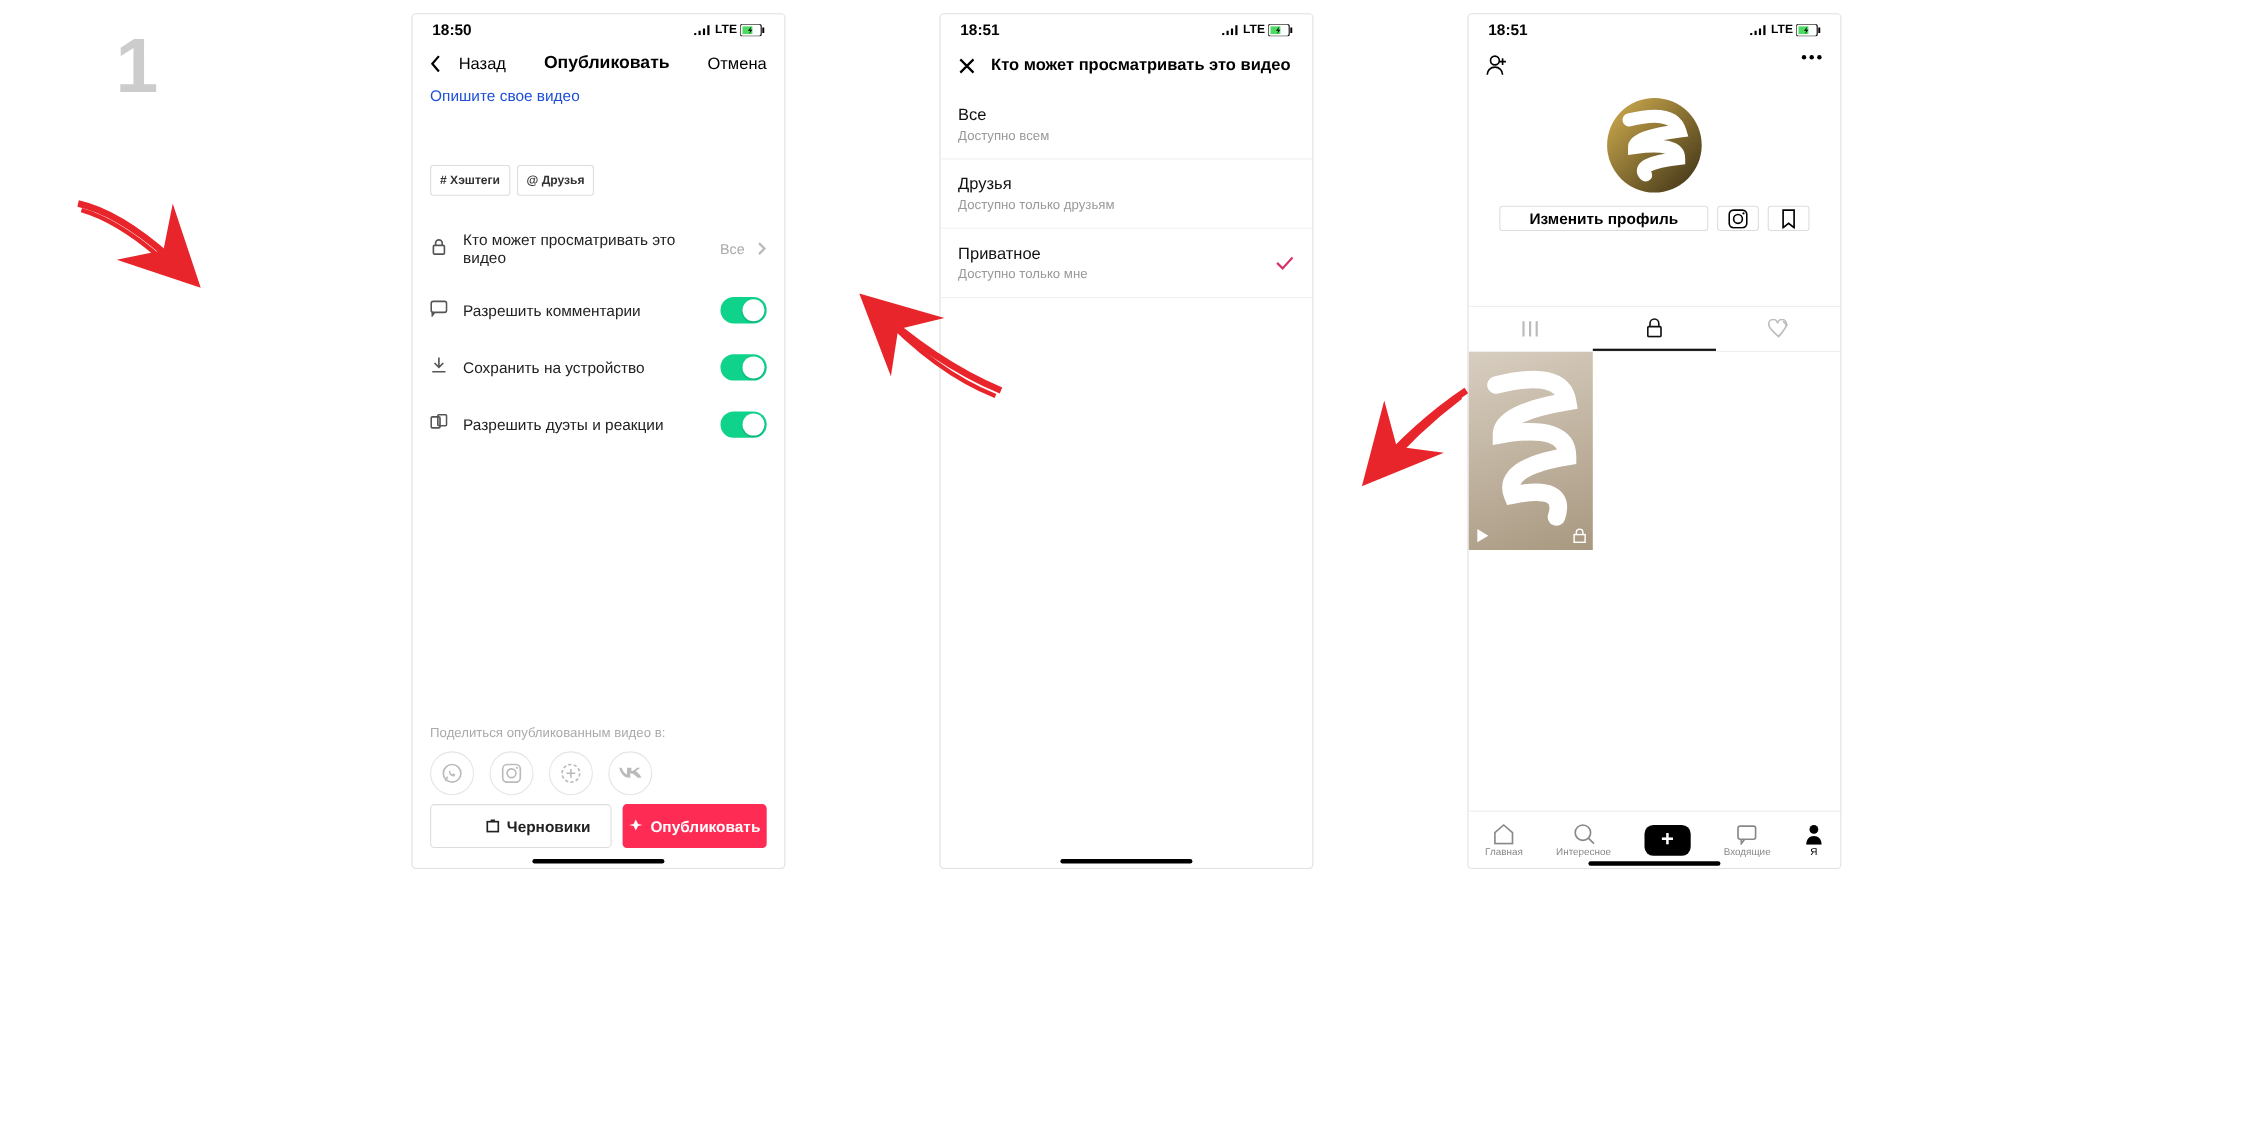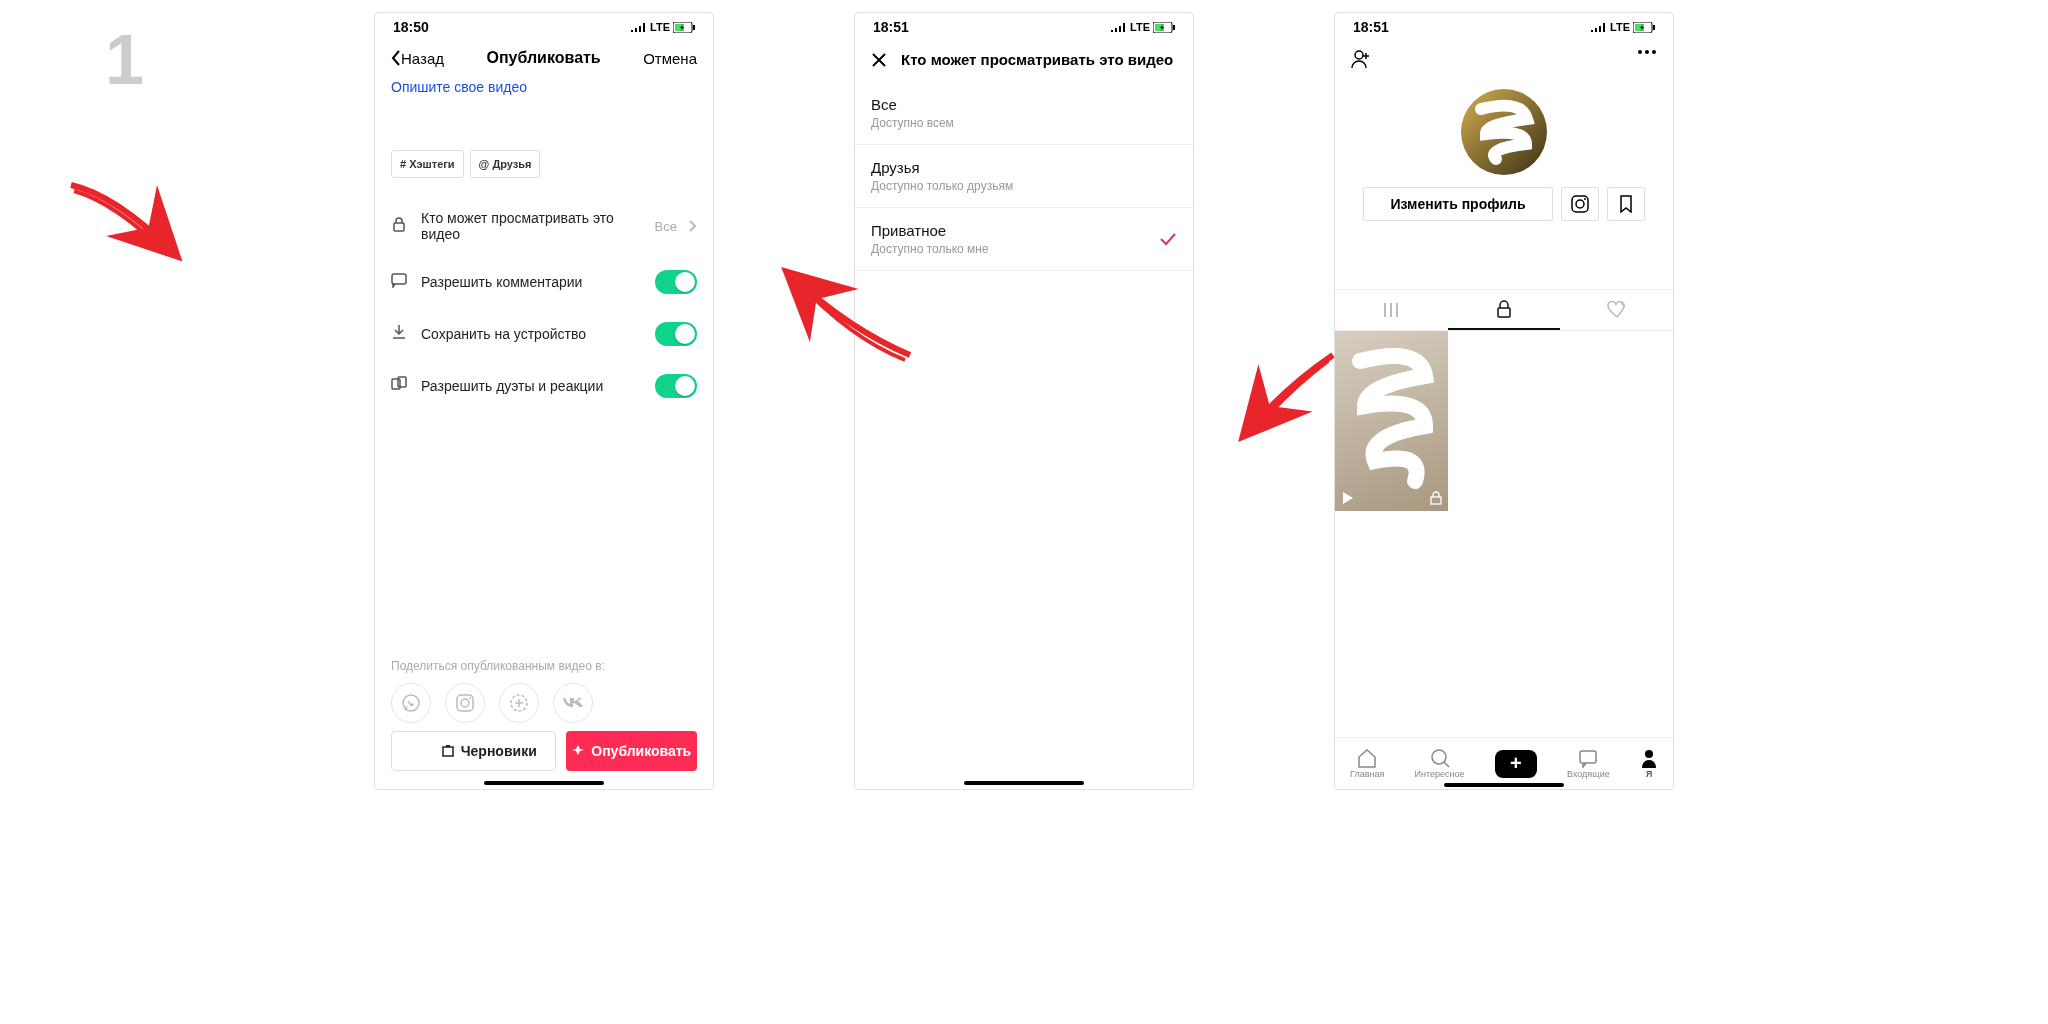--- a/index.html
+++ b/index.html
@@ -8,21 +8,21 @@
   .phone { width: 340px; height: 778px; background: #fff; border: 1px solid #e0e0e0; border-radius: 4px; position: relative; overflow: hidden; }
   .step-num { position: absolute; font-size: 70px; font-weight: 900; color: #ccc; font-family: Arial, sans-serif; }
   .sn1 { left: 105px; top: 20px; }
   .sn2 { left: 553px; top: 20px; }
   .sn3 { left: 997px; top: 20px; }
 
   .status-bar { display: flex; justify-content: space-between; align-items: center; padding: 6px 18px 2px; font-size: 14px; font-weight: 600; }
   .sb-right { display: flex; align-items: center; gap: 3px; font-size: 11px; }
 
   .nav-bar { display: flex; justify-content: space-between; align-items: center; padding: 12px 16px; }
-  .nav-left { display:flex; align-items:flex-start; gap:0; font-size: 15px; }
+  .nav-left { display:flex; align-items:flex-start; gap:16px; font-size: 15px; }
   .nav-title { font-size: 16px; font-weight: 700; }
   .nav-right { font-size: 15px; }
 
   .compose { padding: 0 16px; display:flex; gap:10px; }
   .compose-text { flex:1; }
   .placeholder { color: #1d4ed8; font-size: 14px; }
   .cover { width: 80px; height: 110px; background: linear-gradient(135deg,#b89b5e,#6b5a3a); border-radius:3px; position:relative; overflow:hidden; }
   .cover-label { position:absolute; bottom:0; left:0; right:0; text-align:center; color:#fff; font-size:11px; padding:2px 0; }
   .scribble { position:absolute; inset:10px 5px 20px 5px; }
   .chips { display:flex; gap:6px; margin-top:55px; }
@@ -58,21 +58,21 @@
   .opt-sub { font-size:12px; color:#999; }
   .check { color:#d6336c; }
 
   
   .top3 { display:flex; justify-content:space-between; padding:12px 16px; }
   .avatar { width:86px; height:86px; border-radius:50%; background:linear-gradient(135deg,#d4b050,#3a2f15); margin:8px auto 12px; position:relative; overflow:hidden; }
   .stats { display:flex; justify-content:center; gap:34px; text-align:center; margin-bottom:14px; }
   .stat-num { font-size:16px; font-weight:700; }
   .stat-lbl { font-size:11px; color:#888; }
   .profile-btns { display:flex; justify-content:center; gap:8px; margin-bottom:18px; }
-  .pb { border:1px solid #ddd; border-radius:3px; height:34px; display:flex; align-items:center; justify-content:center; font-size:14px; font-weight:600; }
+  .pb { border:1px solid #ddd; border-radius:3px; height:23px; display:flex; align-items:center; justify-content:center; font-size:14px; font-weight:600; }
   .pb-main { padding: 0 26px; }
   .pb-sq { width:38px; }
   .tabs { display:flex; border-top:1px solid #eee; border-bottom:1px solid #eee; }
   .tab { flex:1; display:flex; justify-content:center; align-items:center; height:40px; color:#bbb; }
   .tab.active { color:#111; border-bottom:2px solid #111; }
   .grid { display:flex; }
   .grid-item { width:113px; height:180px; background:linear-gradient(160deg,#d8cec0,#a89880); position:relative; }
   .bottom-nav { position:absolute; bottom:0; left:0; right:0; height:52px; border-top:1px solid #eee; display:flex; align-items:center; justify-content:space-around; background:#fff; }
   .bn-item { display:flex; flex-direction:column; align-items:center; gap:1px; font-size:9px; color:#888; }
   .bn-item.active { color:#000; }

